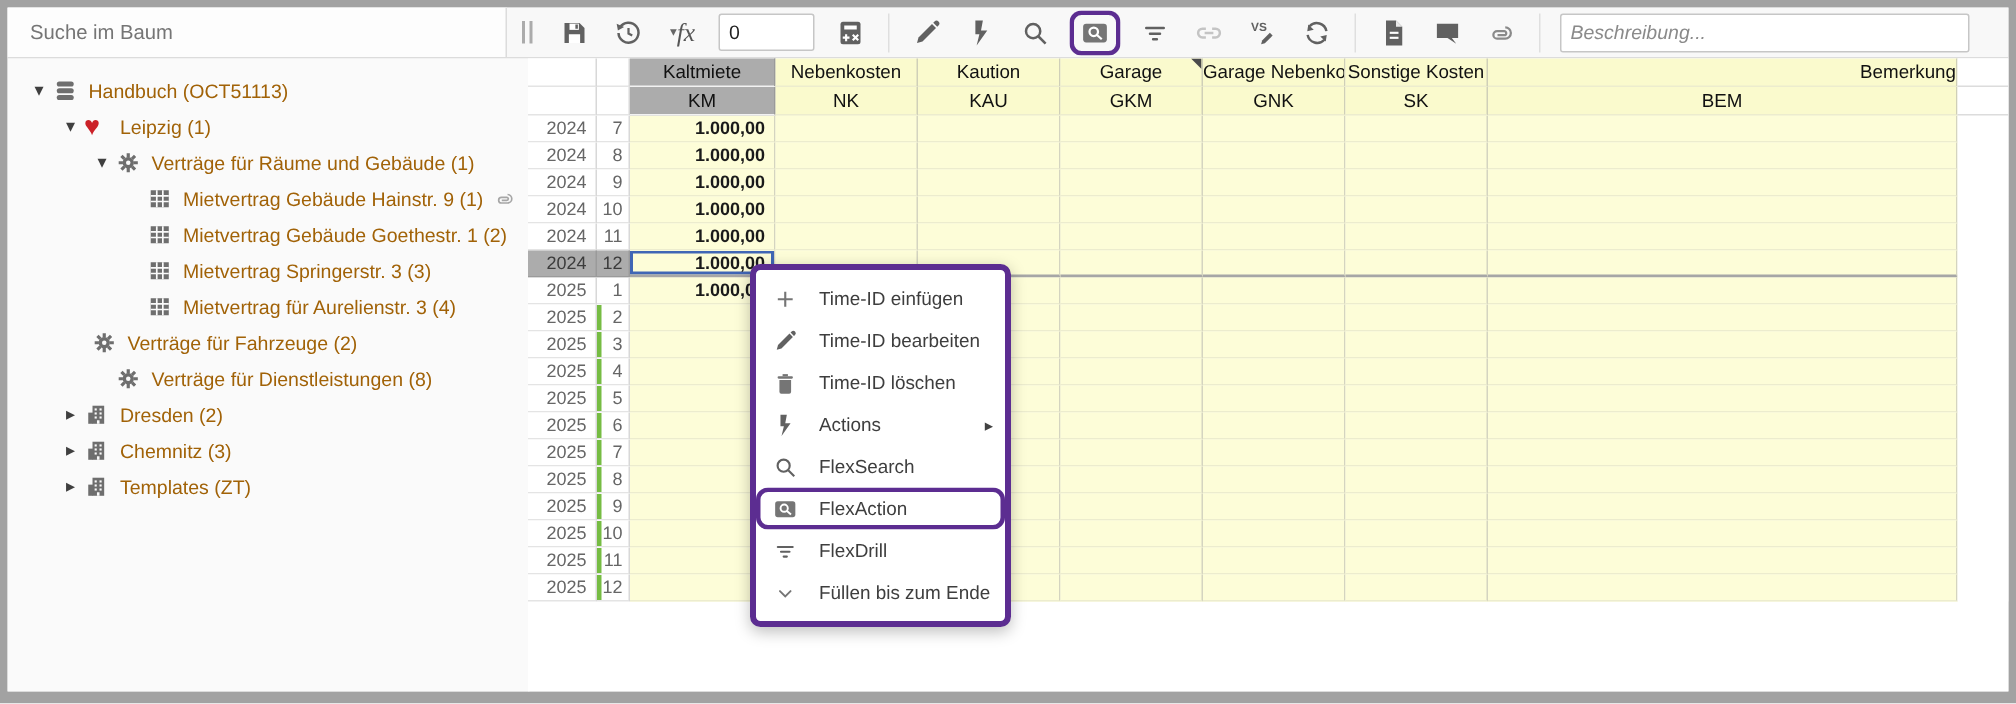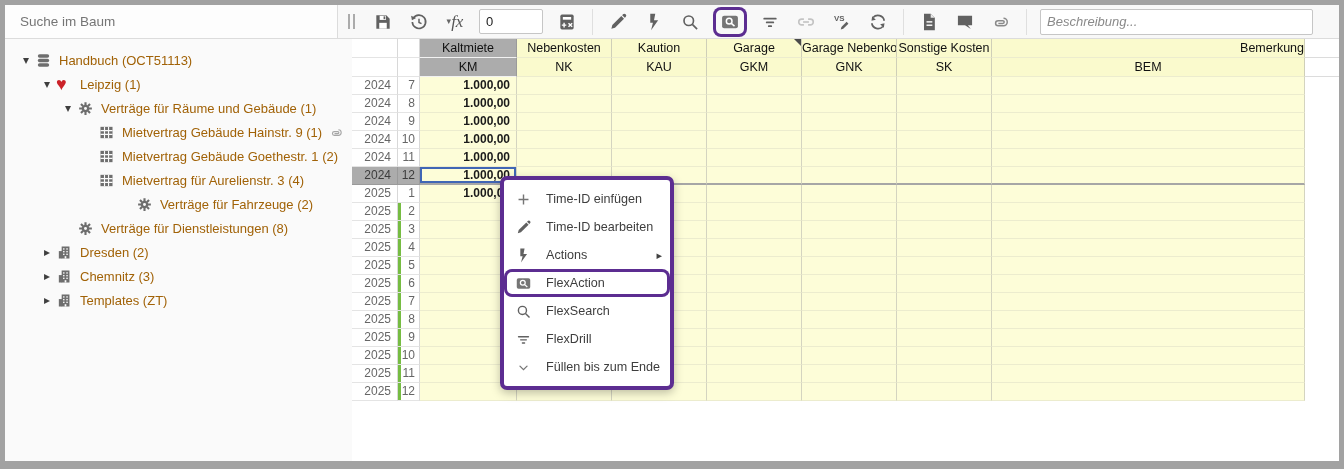--- a/index.html
+++ b/index.html
@@ -331,23 +331,32 @@
             </span>
             <span class="tlabel">Mietvertrag Gebäude Goethestr. 1 (2)</span>
           </div>
           <div class="titem" style="padding-left: 75px;">
             <span class="texp"></span>
             <span class="ticon">
               <svg>
                 <use href="#sym-table"></use>
               </svg>
             </span>
+            <span class="tlabel">Mietvertrag Springerstr. 3 (3)</span>
+          </div>
+          <div class="titem" style="padding-left: 75px;">
+            <span class="texp"></span>
+            <span class="ticon">
+              <svg>
+                <use href="#sym-table"></use>
+              </svg>
+            </span>
             <span class="tlabel">Mietvertrag für Aurelienstr. 3 (4)</span>
           </div>
-          <div class="titem" style="padding-left: 74px; justify-content: center;">
+          <div class="titem" style="padding-left: 38px;">
             <span class="texp"></span>
             <span class="ticon">
               <svg>
                 <use href="#sym-gear"></use>
               </svg>
             </span>
             <span class="tlabel">Verträge für Fahrzeuge (2)</span>
           </div>
           <div class="titem" style="padding-left: 54px;">
             <span class="texp"></span>
@@ -648,53 +657,61 @@
           <span class="micon">
             <svg>
               <use href="#sym-pencil"></use>
             </svg>
           </span>
           <span class="mlabel">Time-ID bearbeiten</span>
         </div>
         <div class="mitem">
           <span class="micon">
             <svg>
+              <use href="#sym-trash"></use>
+            </svg>
+          </span>
+          <span class="mlabel">Time-ID löschen</span>
+        </div>
+        <div class="mitem">
+          <span class="micon">
+            <svg>
               <use href="#sym-bolt"></use>
             </svg>
           </span>
           <span class="mlabel">Actions</span>
           <span class="marrow">▸</span>
         </div>
+        <div class="mitem">
+          <span class="micon">
+            <svg>
+              <use href="#sym-search"></use>
+            </svg>
+          </span>
+          <span class="mlabel">FlexSearch</span>
+        </div>
         <div class="mitem hl">
           <span class="micon">
             <svg>
               <use href="#sym-boxed-search"></use>
             </svg>
           </span>
           <span class="mlabel">FlexAction</span>
         </div>
         <div class="mitem">
           <span class="micon">
             <svg>
-              <use href="#sym-search"></use>
-            </svg>
-          </span>
-          <span class="mlabel">FlexSearch</span>
+              <use href="#sym-filter"></use>
+            </svg>
+          </span>
+          <span class="mlabel">FlexDrill</span>
         </div>
         <div class="mitem">
           <span class="micon">
             <svg>
-              <use href="#sym-filter"></use>
-            </svg>
-          </span>
-          <span class="mlabel">FlexDrill</span>
-        </div>
-        <div class="mitem">
-          <span class="micon">
-            <svg>
               <use href="#sym-chevron-down"></use>
             </svg>
           </span>
           <span class="mlabel">Füllen bis zum Ende</span>
         </div>
       </div>
 
   </div>
 </div>
 

